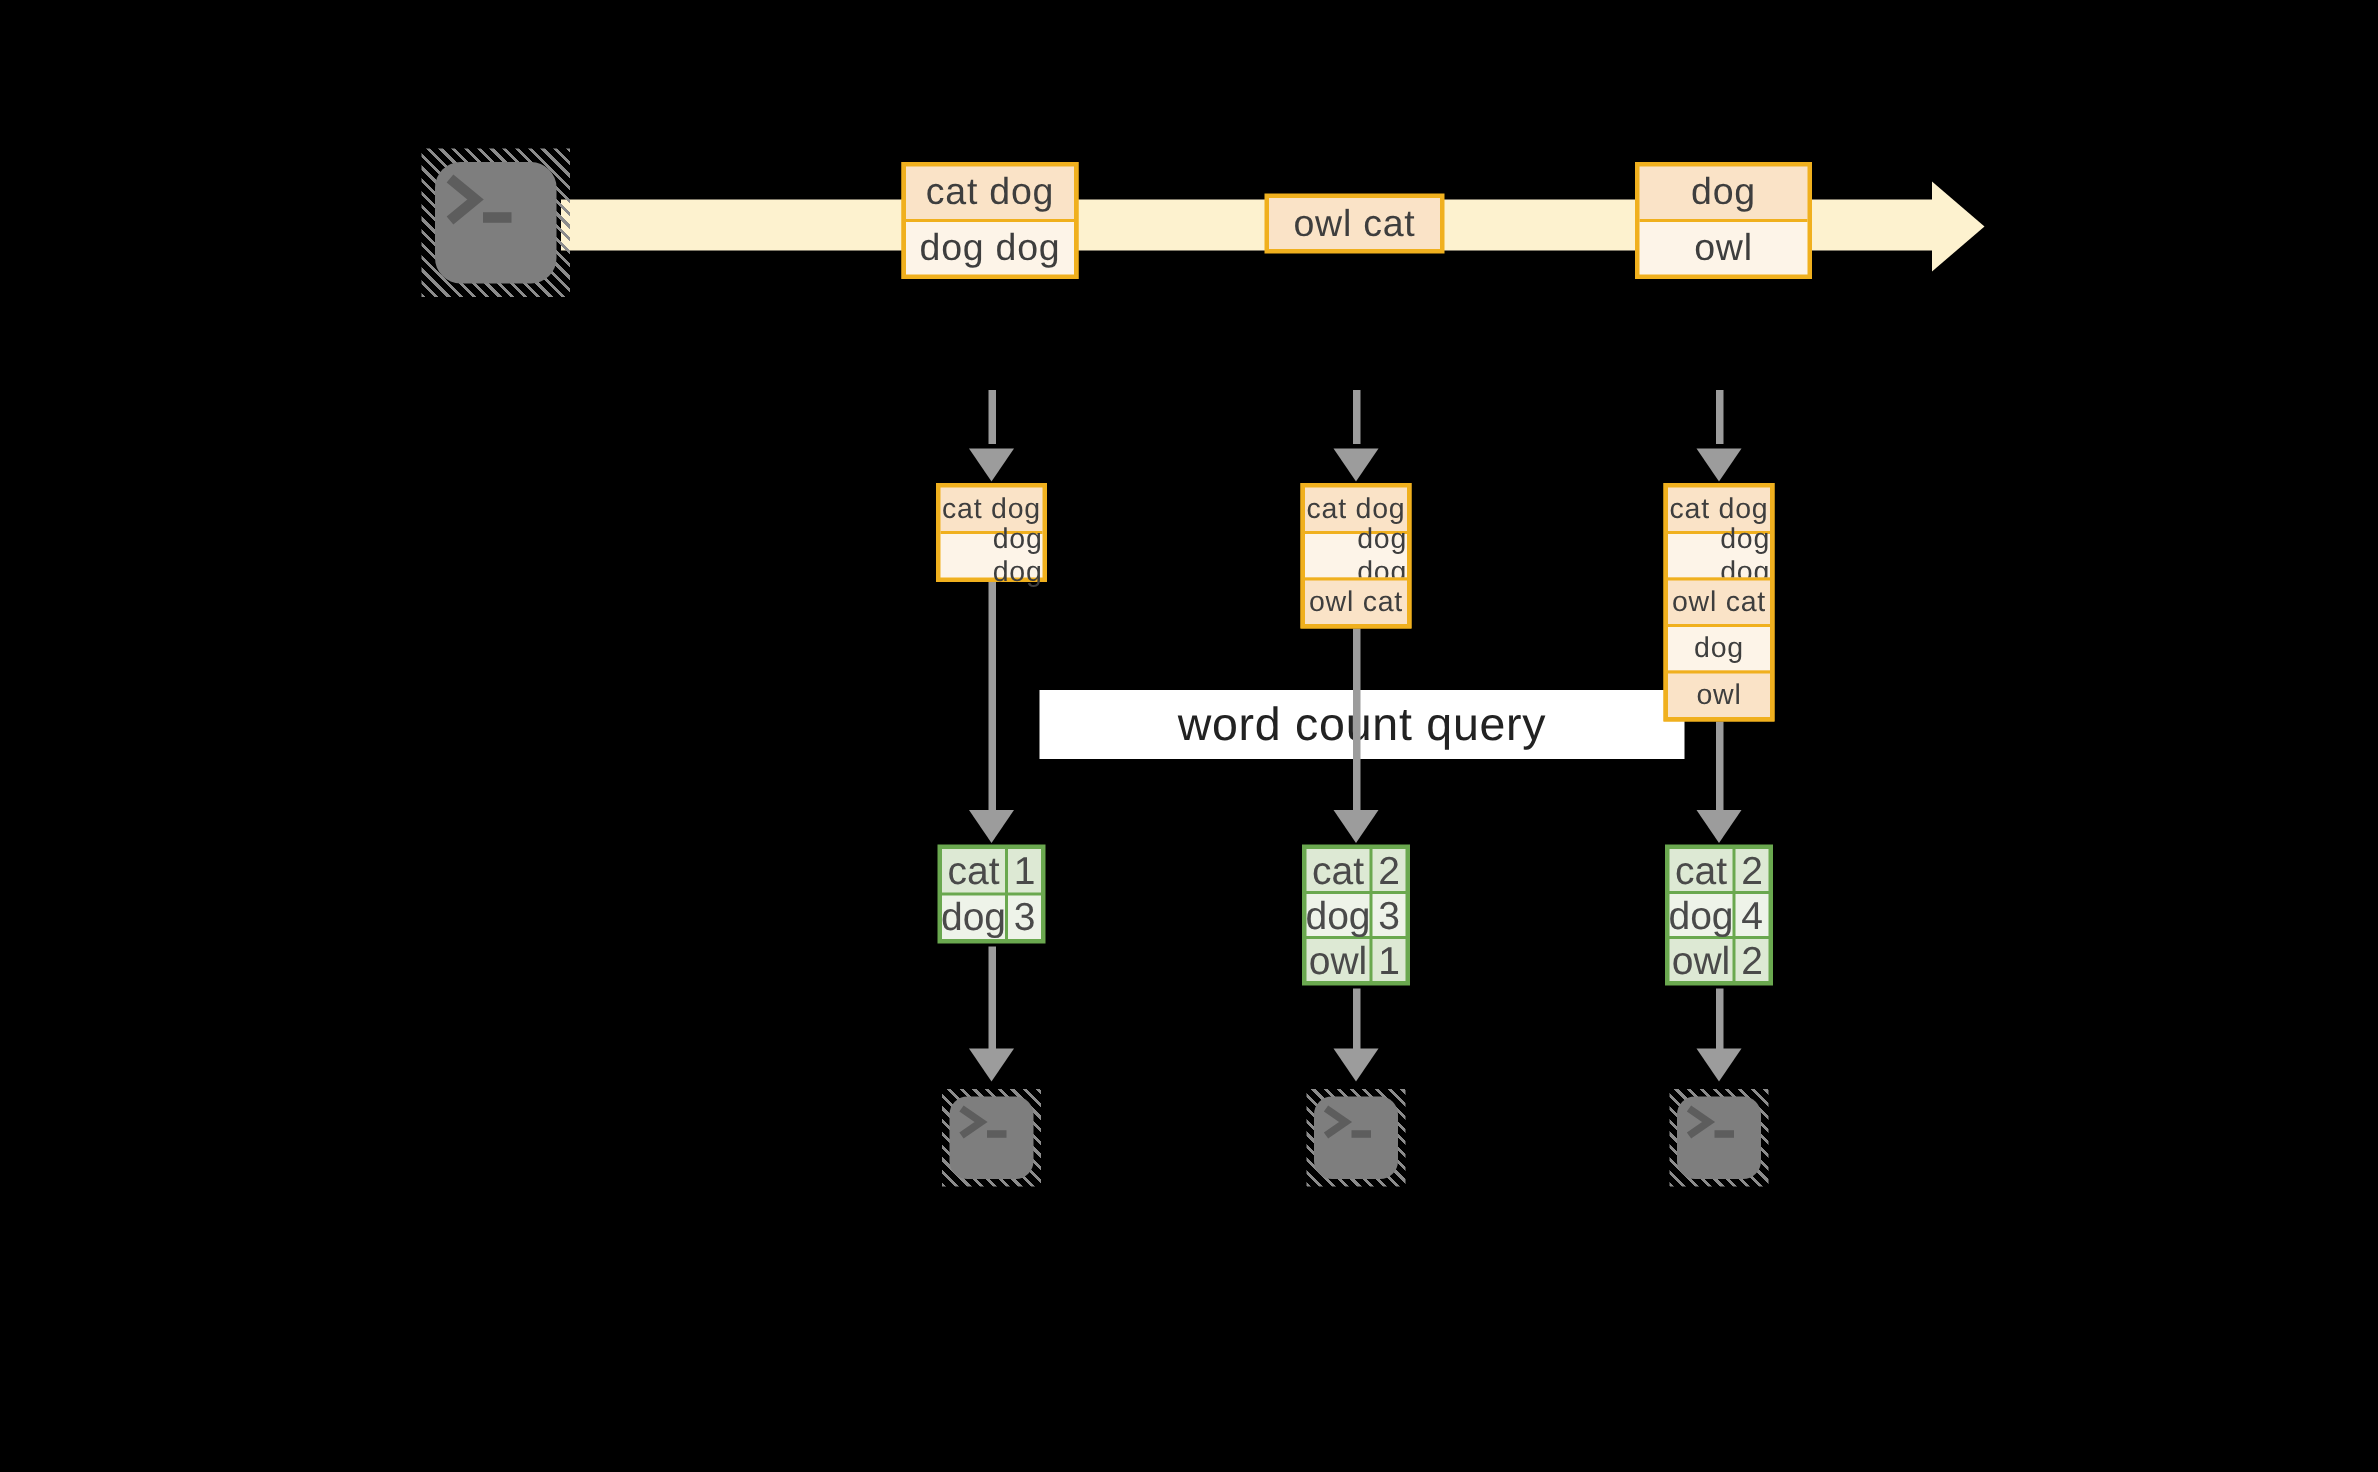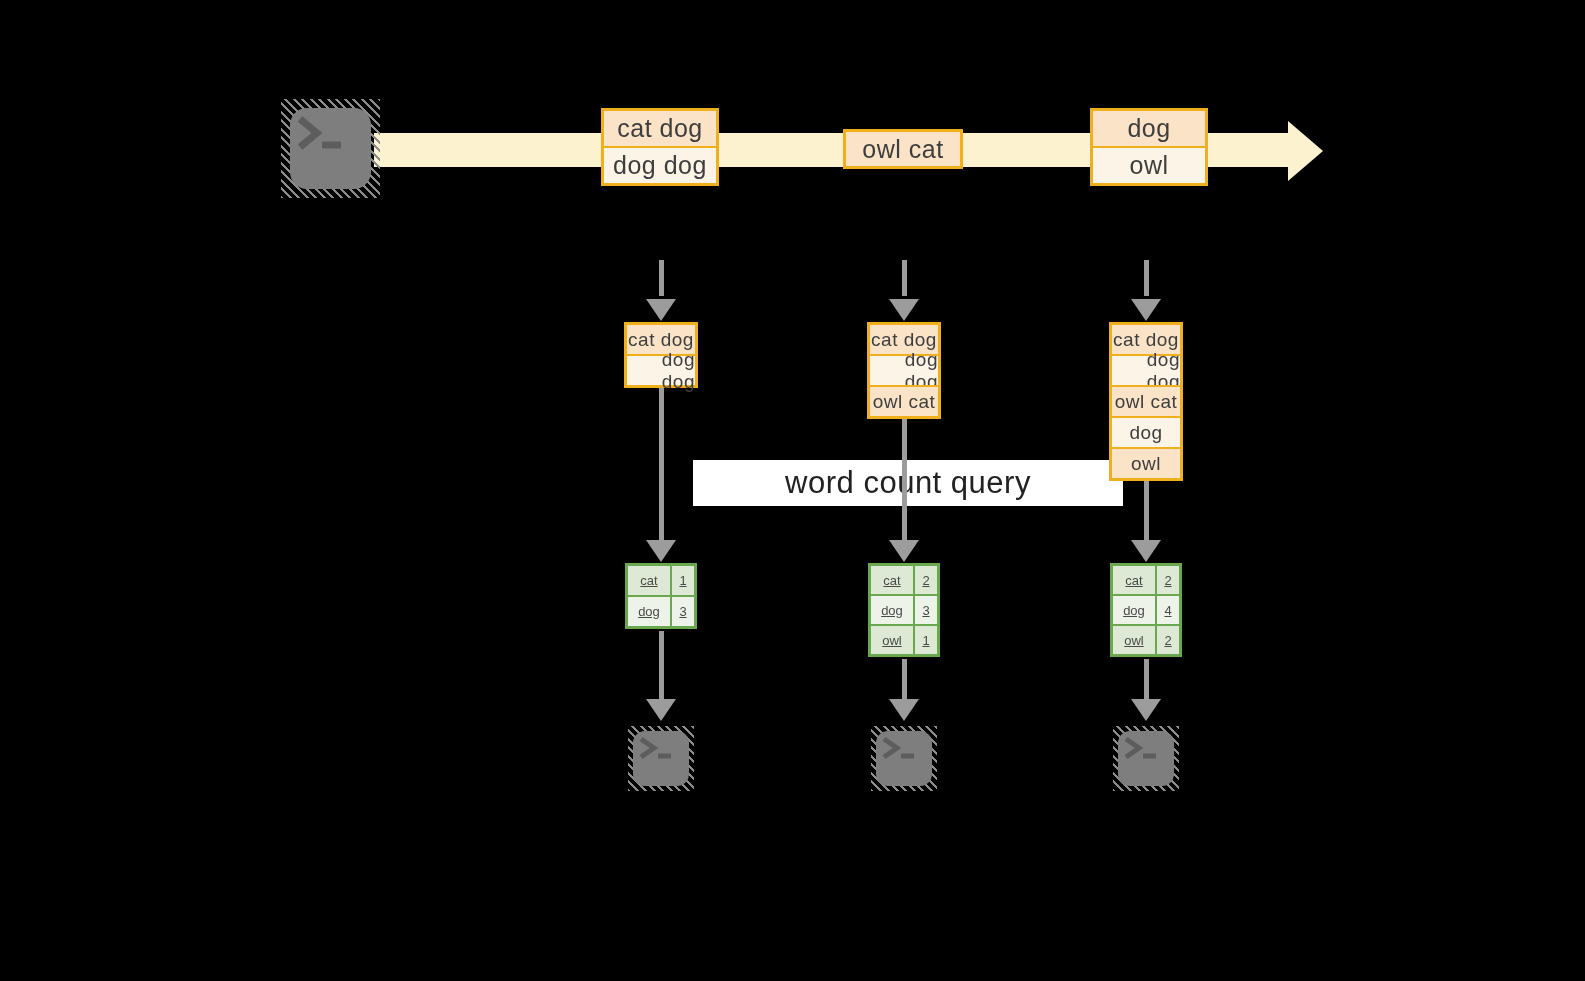--- a/index.html
+++ b/index.html
@@ -43,21 +43,21 @@
   .stream.single .orow{height:34px;}
   .buffer .orow{height:29px;font-size:19px;}
 
   
   .gtable{
     position:absolute;display:grid;background:#6aa84f;padding:3px;gap:2px;
     grid-template-columns:42px 22px;z-index:4;
   }
   .gcell{
     display:flex;align-items:center;justify-content:center;
-    font-size:13px;color:#4a4a4a;text-decoration:underline;
+    font-size:26px;color:#4a4a4a;
   }
   .gcell.dark{background:#dde9d4;}
   .gcell.light{background:#eef3e9;}
 
   
   .vline{position:absolute;width:5px;background:#9c9c9c;z-index:3;}
   .ahead{
     position:absolute;width:0;height:0;z-index:3;
     border-left:15px solid transparent;border-right:15px solid transparent;border-top:22px solid #9c9c9c;
   }

